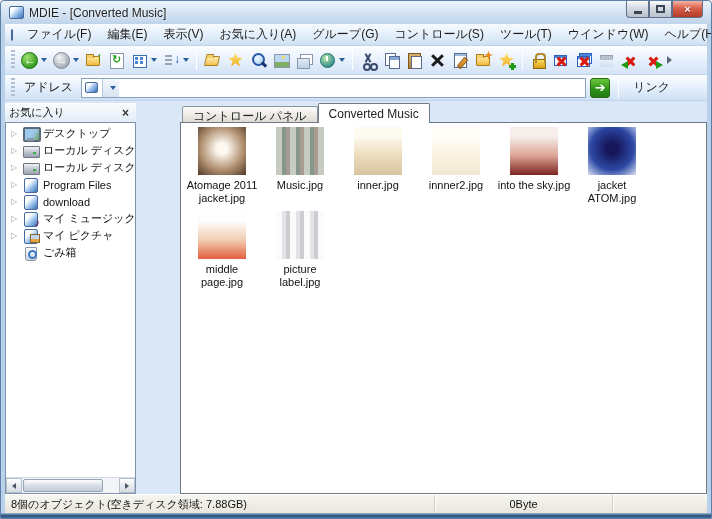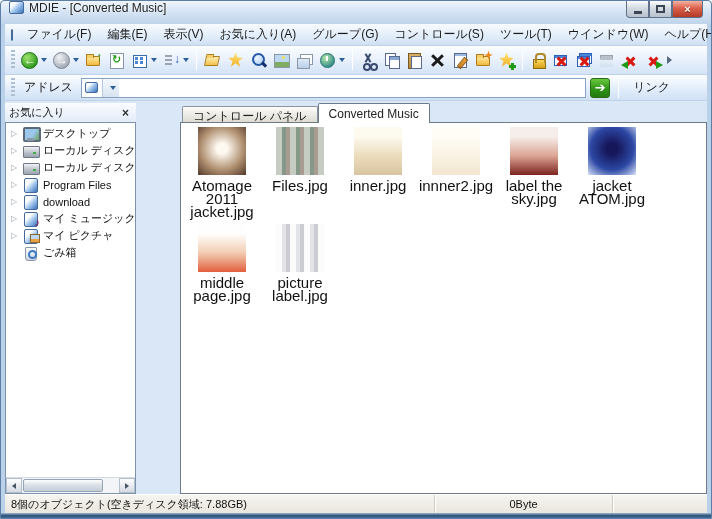--- a/index.html
+++ b/index.html
@@ -2,21 +2,21 @@
 <html><head>
 <meta charset="utf-8">
 <style>
   * { margin:0; padding:0; box-sizing:border-box; }
   html,body { background:#fff; font-family:"Liberation Sans","DejaVu Sans",sans-serif; }
   .window { width:712px; height:519px; background:#b9d1e9; border:1px solid #5d7ea6;
     border-radius:4px 4px 0 0; display:flex; flex-direction:column; overflow:hidden; position:relative; }
 
   
   .titlebar { height:23px; background:linear-gradient(#eef5fc,#d6e5f5 45%,#bfd4ea);
-    display:flex; padding:0 6px; position:relative; border-radius:4px 4px 0 0; }
+    display:flex; align-items:center; padding:0 6px; position:relative; border-radius:4px 4px 0 0; }
   .app-icon { width:15px; height:13px; margin:0 5px 0 2px;
     background:linear-gradient(135deg,#ffffff 25%,#9cc2ec 55%,#3a72b8); border:1px solid #44699a; border-radius:2px; }
   .title-text { font-size:12px; color:#222; text-shadow:0 0 3px #fff; }
   .caption-buttons { position:absolute; top:0; right:8px; display:flex; }
   .cap-btn { width:23px; height:17px; border:1px solid #5f718a; border-top:none;
     background:linear-gradient(#fbfcfd,#d3dae2 45%,#b9c2cd); display:flex; align-items:center; justify-content:center; }
   .cap-btn:first-child { border-radius:0 0 0 4px; }
   .cap-btn.close { width:31px; background:linear-gradient(#f4b3a2,#da614b 45%,#b23b27);
     border-radius:0 0 4px 0; color:#fff; font-size:11px; font-weight:bold; text-shadow:0 1px 1px #7a1f10; }
   .glyph-min { width:8px; height:3px; background:#3c4654; margin-top:7px; }
@@ -174,21 +174,21 @@
 
   .content { flex:1; display:flex; flex-direction:column; min-width:0; min-height:0;padding-left:40px; }
   .tabstrip { height:20px; display:flex; align-items:flex-end; padding-left:2px; background:transparent; }
   .tab { font-size:12px; color:#222; padding:1px 10px 2px; border:1px solid #8a949e; border-bottom:none;
     border-radius:2px 2px 0 0; background:linear-gradient(#fcfcfb,#ddd9d0); height:17px; white-space:nowrap; }
   .tab.active { background:#fff; height:20px; position:relative; z-index:2; padding-top:3px; border-color:#6e7a86; }
   .file-panel { flex:1; background:#fff; border:1px solid #6e7a86; margin-top:-1px; overflow:hidden; }
   .file-grid { display:flex; flex-wrap:wrap; align-content:flex-start; padding:4px 2px; }
   .file-item { width:78px; display:flex; flex-direction:column; align-items:center; margin-bottom:6px; }
   .thumb { width:48px; height:48px; margin-bottom:4px; }
-  .file-label { font-size:15px; line-height:13px; color:#111; text-align:center; word-wrap:break-word; max-width:76px; }
+  .file-label { font-size:11px; line-height:13px; color:#111; text-align:center; word-wrap:break-word; max-width:76px; }
 
   
   .statusbar { height:19px; background:linear-gradient(#f6f5f0,#e8e6dd); border-top:1px solid #fff;
     display:flex; align-items:center; font-size:11px; color:#111; }
   .sb-pane { height:100%; display:flex; align-items:center; padding:0 6px; border-right:1px solid #cfccc0;
     box-shadow:1px 0 0 #fff; }
   .sb-left { flex:0 0 430px; }
   .sb-center { flex:0 0 178px; justify-content:center; }
   .sb-right { flex:1; border-right:none; box-shadow:none; }
   .window-bottom { height:5px; background:linear-gradient(#9cb8d8,#2c4e74 55%,#49749f); }
@@ -436,33 +436,33 @@
             <div class="tab active">Converted Music</div>
           </div>
         <div class="file-panel">
           <div class="file-grid" id="file-grid">
               <div class="file-item">
                 <div class="thumb" style="background: radial-gradient(circle at 50% 45%, rgb(253, 248, 240) 15%, rgb(176, 144, 112) 60%, rgb(82, 56, 42) 100%);"></div>
                 <div class="file-label">Atomage 2011 jacket.jpg</div>
               </div>
               <div class="file-item">
                 <div class="thumb" style="background: repeating-linear-gradient(90deg, rgb(198, 204, 194) 0px, rgb(198, 204, 194) 6px, rgb(134, 152, 138) 6px, rgb(134, 152, 138) 10px, rgb(168, 156, 146) 10px, rgb(168, 156, 146) 14px);"></div>
-                <div class="file-label">Files.jpg</div>
+                <div class="file-label">Music.jpg</div>
               </div>
               <div class="file-item">
                 <div class="thumb" style="background: linear-gradient(rgb(253, 250, 240) 20%, rgb(236, 220, 188) 60%, rgb(216, 196, 160) 100%);"></div>
                 <div class="file-label">inner.jpg</div>
               </div>
               <div class="file-item">
                 <div class="thumb" style="background: linear-gradient(rgb(255, 253, 246) 20%, rgb(250, 242, 226) 60%, rgb(242, 230, 208) 100%);"></div>
                 <div class="file-label">innner2.jpg</div>
               </div>
               <div class="file-item">
                 <div class="thumb" style="background: linear-gradient(rgb(246, 238, 234) 20%, rgb(220, 164, 148) 60%, rgb(124, 36, 32) 100%);"></div>
-                <div class="file-label">label the sky.jpg</div>
+                <div class="file-label">into the sky.jpg</div>
               </div>
               <div class="file-item">
                 <div class="thumb" style="background: radial-gradient(circle at 50% 45%, rgb(22, 22, 90) 15%, rgb(44, 72, 164) 60%, rgb(216, 226, 248) 100%);"></div>
                 <div class="file-label">jacket ATOM.jpg</div>
               </div>
               <div class="file-item">
                 <div class="thumb" style="background: linear-gradient(rgb(254, 254, 254) 20%, rgb(242, 205, 178) 60%, rgb(226, 95, 62) 100%);"></div>
                 <div class="file-label">middle page.jpg</div>
               </div>
               <div class="file-item">

